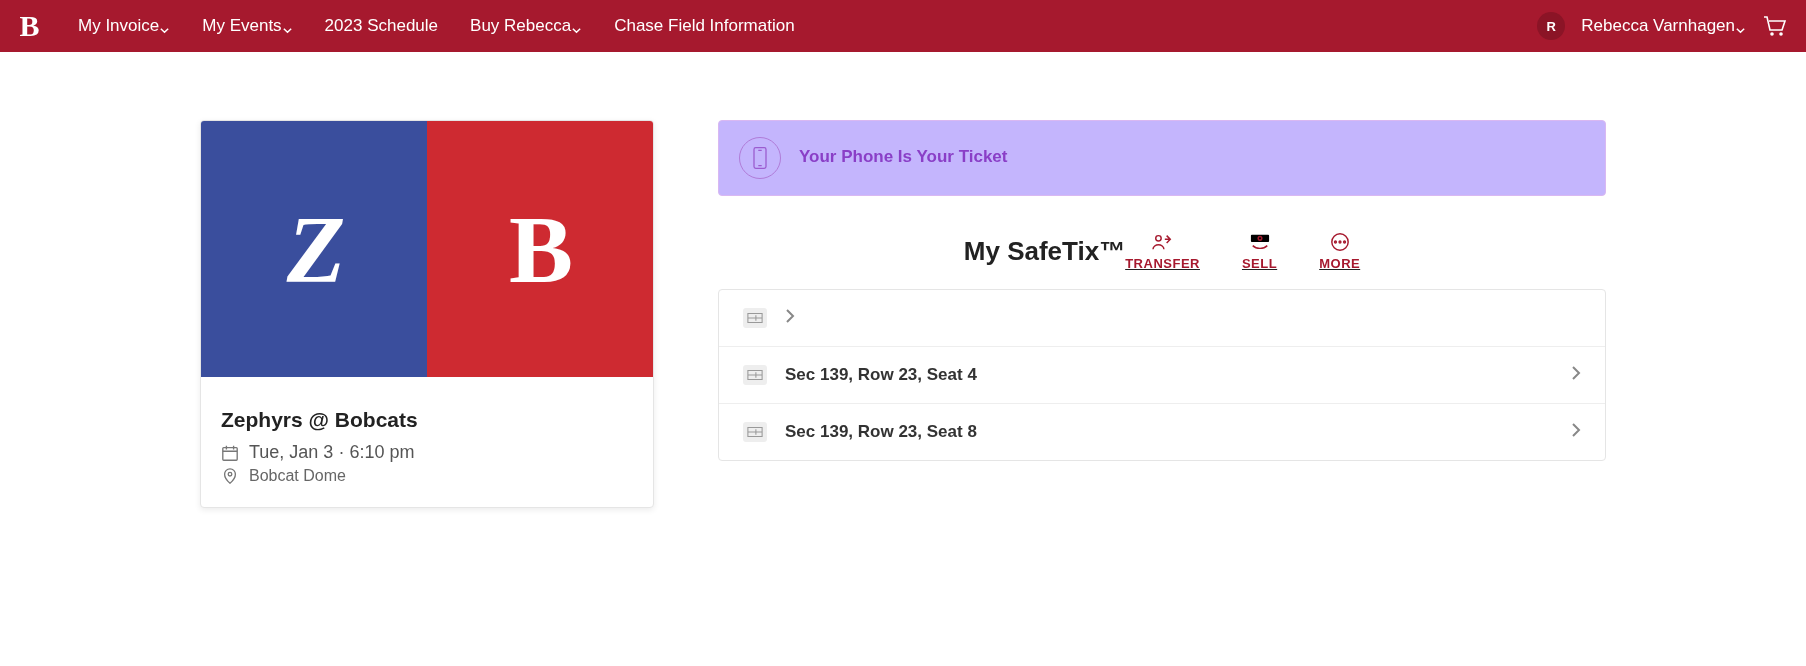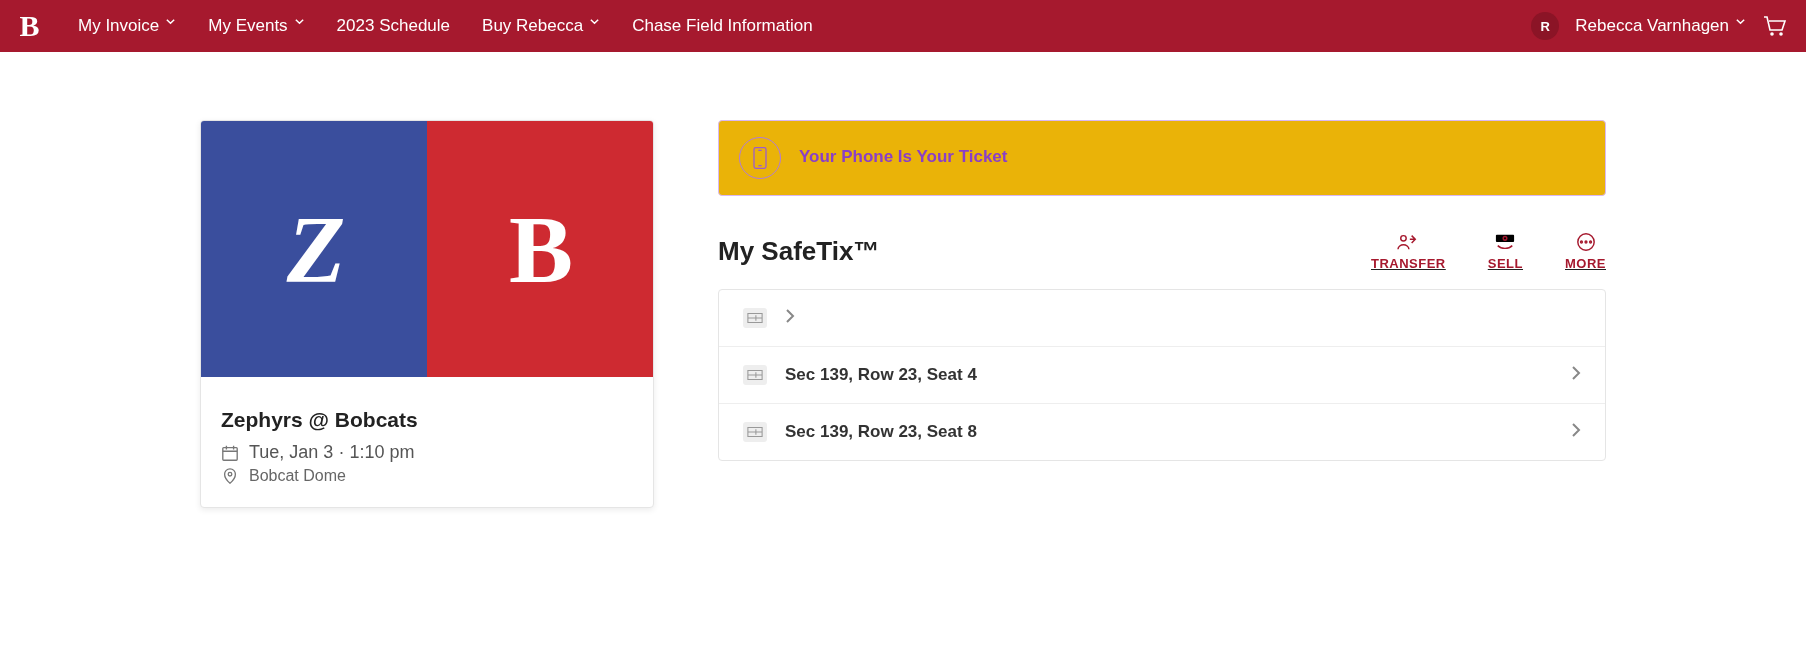--- a/index.html
+++ b/index.html
@@ -25,21 +25,21 @@
     height: 52px;
     display: flex;
     align-items: center;
     justify-content: center;
     font-weight: 900;
     font-size: 30px;
     font-family: Georgia, 'Times New Roman', serif;
     letter-spacing: -1px;
   }
   .nav-items { display: flex; align-items: center; gap: 32px; margin-left: 20px; }
-  .nav-item { display: flex; align-items: flex-start; gap: 6px; cursor: pointer; white-space: nowrap; }
+  .nav-item { display: flex; align-items: flex-end; cursor: pointer; white-space: nowrap; }
   .nav-spacer { flex: 1; }
   .user-block { display: flex; align-items: center; gap: 16px; }
   .avatar-circle {
     width: 28px; height: 28px; border-radius: 50%;
     background: #8B1426;
     display: flex; align-items: center; justify-content: center;
     font-size: 13px; font-weight: 600;
   }
   .cart-icon svg { display: block; }
 
@@ -91,41 +91,41 @@
   .meta-ico path, .meta-ico circle, .meta-ico rect { stroke:#777; stroke-width:1.5; fill:none; }
 
   
   .right-col {
     flex: 1;
     max-width: 896px;
   }
 
   .notice {
     border: 1px solid #d9b8f2;
-    background: #eab308;
+    background: #c4b5fd;
     border-radius: 4px;
     padding: 16px 20px;
     display: flex;
     gap: 18px;
     align-items: center;
     margin-bottom: 36px;
   }
   .notice-icon {
     width: 42px; height: 42px; border-radius:50%;
     border: 1.5px solid #b07cd8;
     display:flex; align-items:center; justify-content:center;
     flex-shrink:0;
   }
   .notice-icon svg { width: 18px; height: 24px; }
   .notice-icon path, .notice-icon rect { stroke:#9b5ccf; stroke-width:1.5; fill:none; }
   .notice-title { color:#8a3fc7; font-weight:600; font-size:17px; margin-bottom:2px; }
   .notice-body { color:#444; font-size:15.5px; }
 
   .tix-header {
-    display:flex; align-items:center; justify-content:space-between;
+    display:flex; align-items:center; justify-content:center;
     margin-bottom: 18px;
   }
   .tix-title { font-size: 26px; font-weight: 700; }
   .tix-actions { display:flex; gap: 42px; text-decoration: underline; }
   .tix-action {
     display:flex; flex-direction:column; align-items:center; gap:4px;
     color:#A6192E; font-size:13px; font-weight:700; letter-spacing:.5px;
     cursor:pointer;
   }
   .tix-action svg { width: 26px; height: 20px; }
@@ -214,21 +214,21 @@
       <div class="team away">Z</div>
       <div class="team home">B</div>
     </div>
     <div class="event-meta">
       <div class="event-title">Zephyrs @ Bobcats</div>
       <div class="meta-line">
         <svg class="meta-ico" viewBox="0 0 20 20">
             <rect x="2" y="4" width="16" height="14" rx="1"></rect>
             <path d="M2 8h16M6 2v4M14 2v4"></path>
           </svg>
-        <span>Tue, Jan 3 · 1:10 pm</span>
+        <span>Tue, Jan 3 · 6:10 pm</span>
       </div>
       <div class="meta-line small">
         <svg class="meta-ico" viewBox="0 0 20 20">
             <path d="M10 18s6-5 6-10a6 6 0 10-12 0c0 5 6 10 6 10z"></path>
             <circle cx="10" cy="8" r="2"></circle>
           </svg>
         <span>Bobcat Dome</span>
       </div>
     </div>
   </div>

